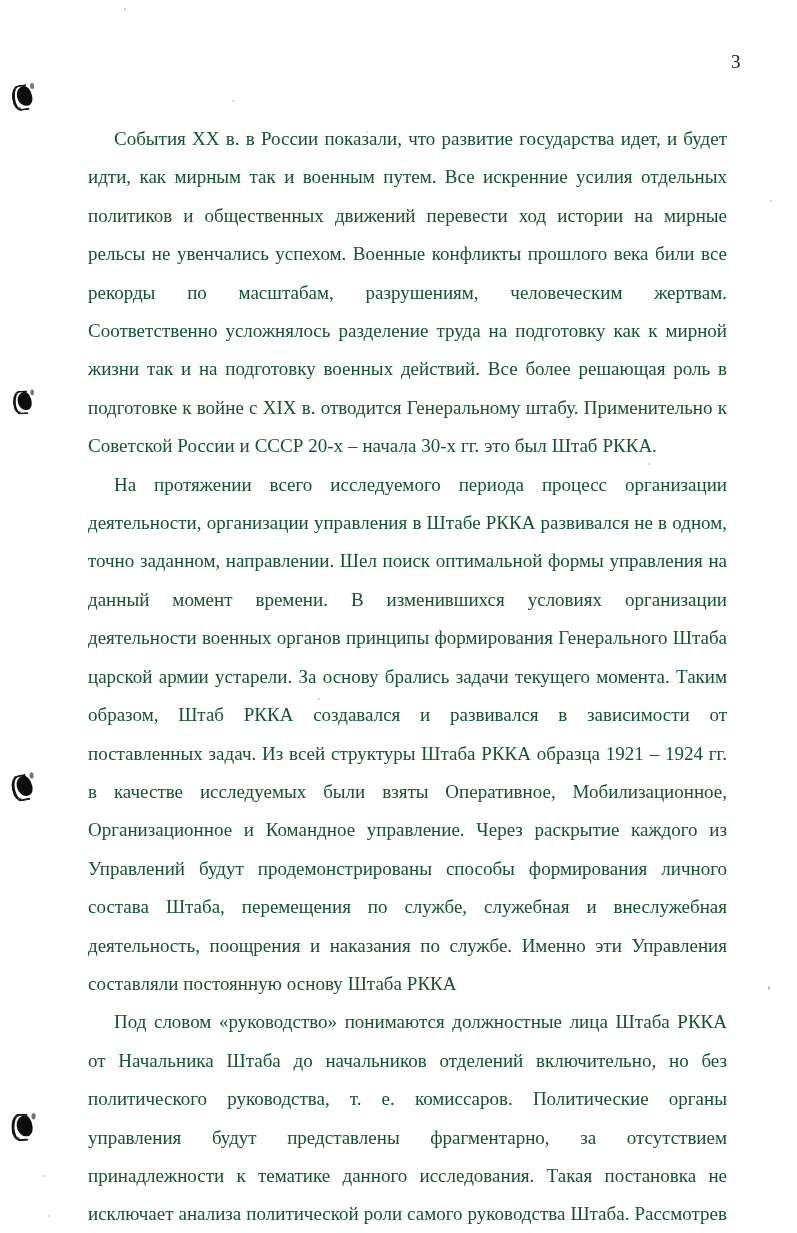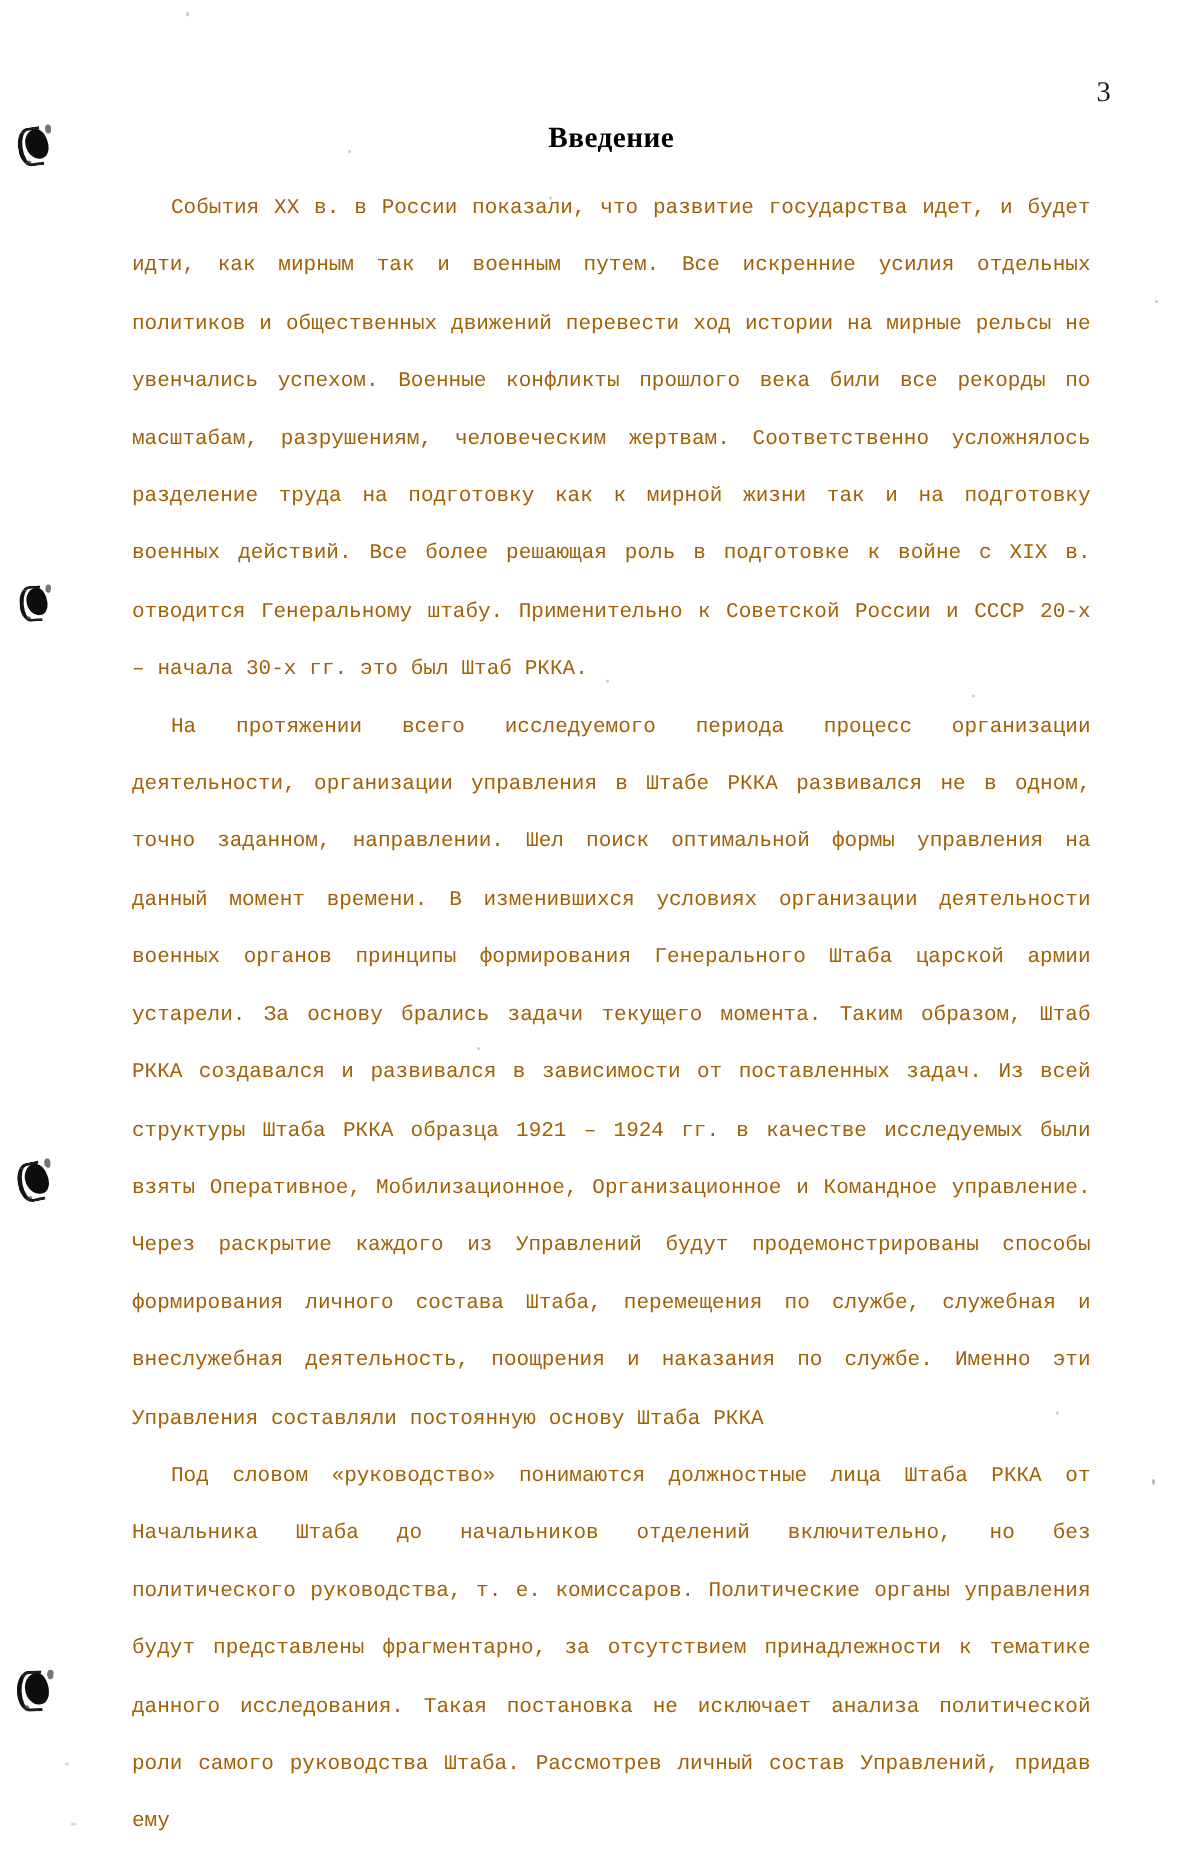--- a/index.html
+++ b/index.html
@@ -51,27 +51,26 @@
     position: absolute;
     top: 120px;
     left: 88px;
     width: 639px;
   }
 
   .para {
     margin: 0;
     text-align: justify;
     text-justify: inter-word;
-    font-size: 14px;
+    font-size: 19px;
     line-height: 38.4px;
     text-indent: 26px;
-    color: #a16207;
+    color: #14532d;
     hyphens: manual;
     word-spacing: 0.2px;
-    font-family: Liberation Mono, monospace;
   }
 
   .para + .para {
   }
 
   .para.last {
     text-align: justify;
   }
 
   
@@ -146,21 +145,20 @@
   .speck.s11 { left: 648px; top: 463px; width: 2px; height: 2px; }
   .speck.s12 { left: 318px; top: 698px; width: 2px; height: 2px; }
 </style>
 </head>
 <body>
 
 <div class="page">
 
   <div class="folio">3</div>
 
-  <div class="heading">Введение</div>
 
   <div class="body-block">
     <p class="para">События XX в. в России показали, что развитие государства идет, и будет идти, как мирным так и военным путем. Все искренние усилия отдельных политиков и общественных движений перевести ход истории на мирные рельсы не увенчались успехом. Военные конфликты прошлого века били все рекорды по масштабам, разрушениям, человеческим жертвам. Соответственно усложнялось разделение труда на подготовку как к мирной жизни так и на подготовку военных действий. Все более решающая роль в подготовке к войне с XIX в. отводится Генеральному штабу. Применительно к Советской России и СССР 20-х – начала 30-х гг. это был Штаб РККА.</p>
     <p class="para">На протяжении всего исследуемого периода процесс организации деятельности, организации управления в Штабе РККА развивался не в одном, точно заданном, направлении. Шел поиск оптимальной формы управления на данный момент времени. В изменившихся условиях организации деятельности военных органов принципы формирования Генерального Штаба царской армии устарели. За основу брались задачи текущего момента. Таким образом, Штаб РККА создавался и развивался в зависимости от поставленных задач. Из всей структуры Штаба РККА образца 1921 – 1924 гг. в качестве исследуемых были взяты Оперативное, Мобилизационное, Организационное и Командное управление. Через раскрытие каждого из Управлений будут продемонстрированы способы формирования личного состава Штаба, перемещения по службе, служебная и внеслужебная деятельность, поощрения и наказания по службе. Именно эти Управления составляли постоянную основу Штаба РККА</p>
     <p class="para last">Под словом «руководство» понимаются должностные лица Штаба РККА от Начальника Штаба до начальников отделений включительно, но без политического руководства, т. е. комиссаров. Политические органы управления будут представлены фрагментарно, за отсутствием принадлежности к тематике данного исследования. Такая постановка не исключает анализа политической роли самого руководства Штаба. Рассмотрев личный состав Управлений, придав ему</p>
   </div>
 
   <div class="blot blot-1">
     <span class="arc"></span>
       <span class="core"></span>

